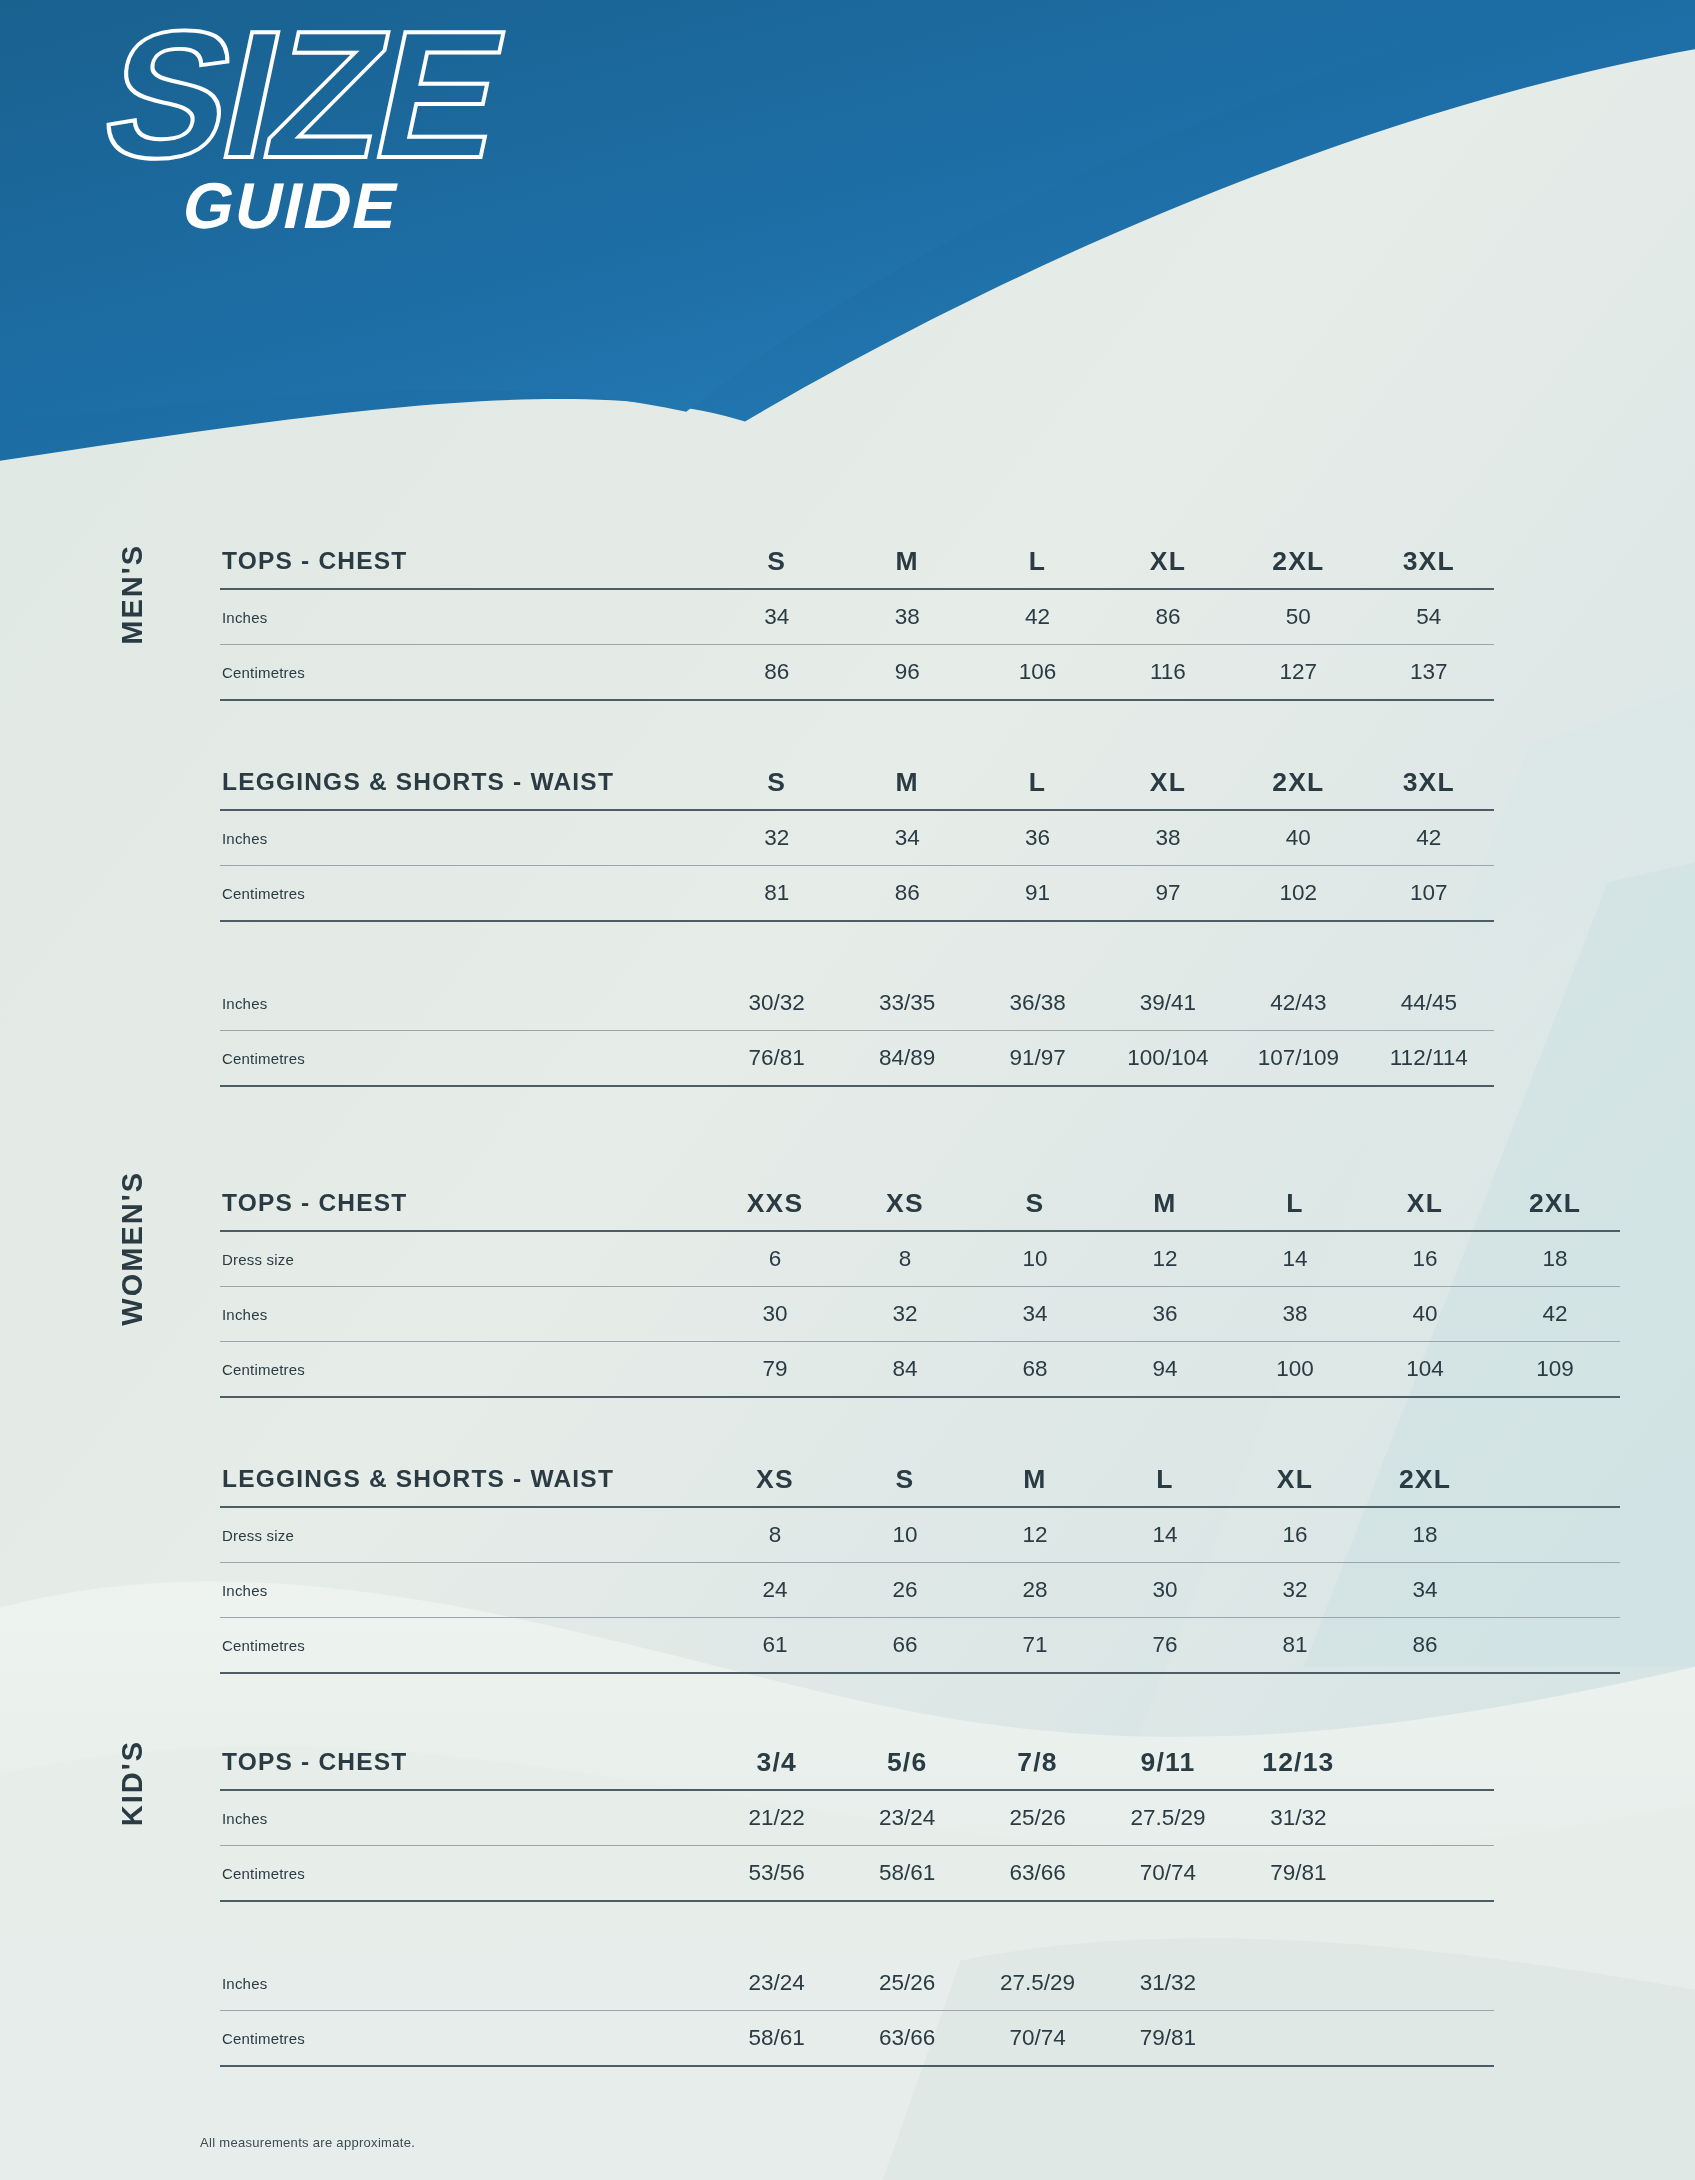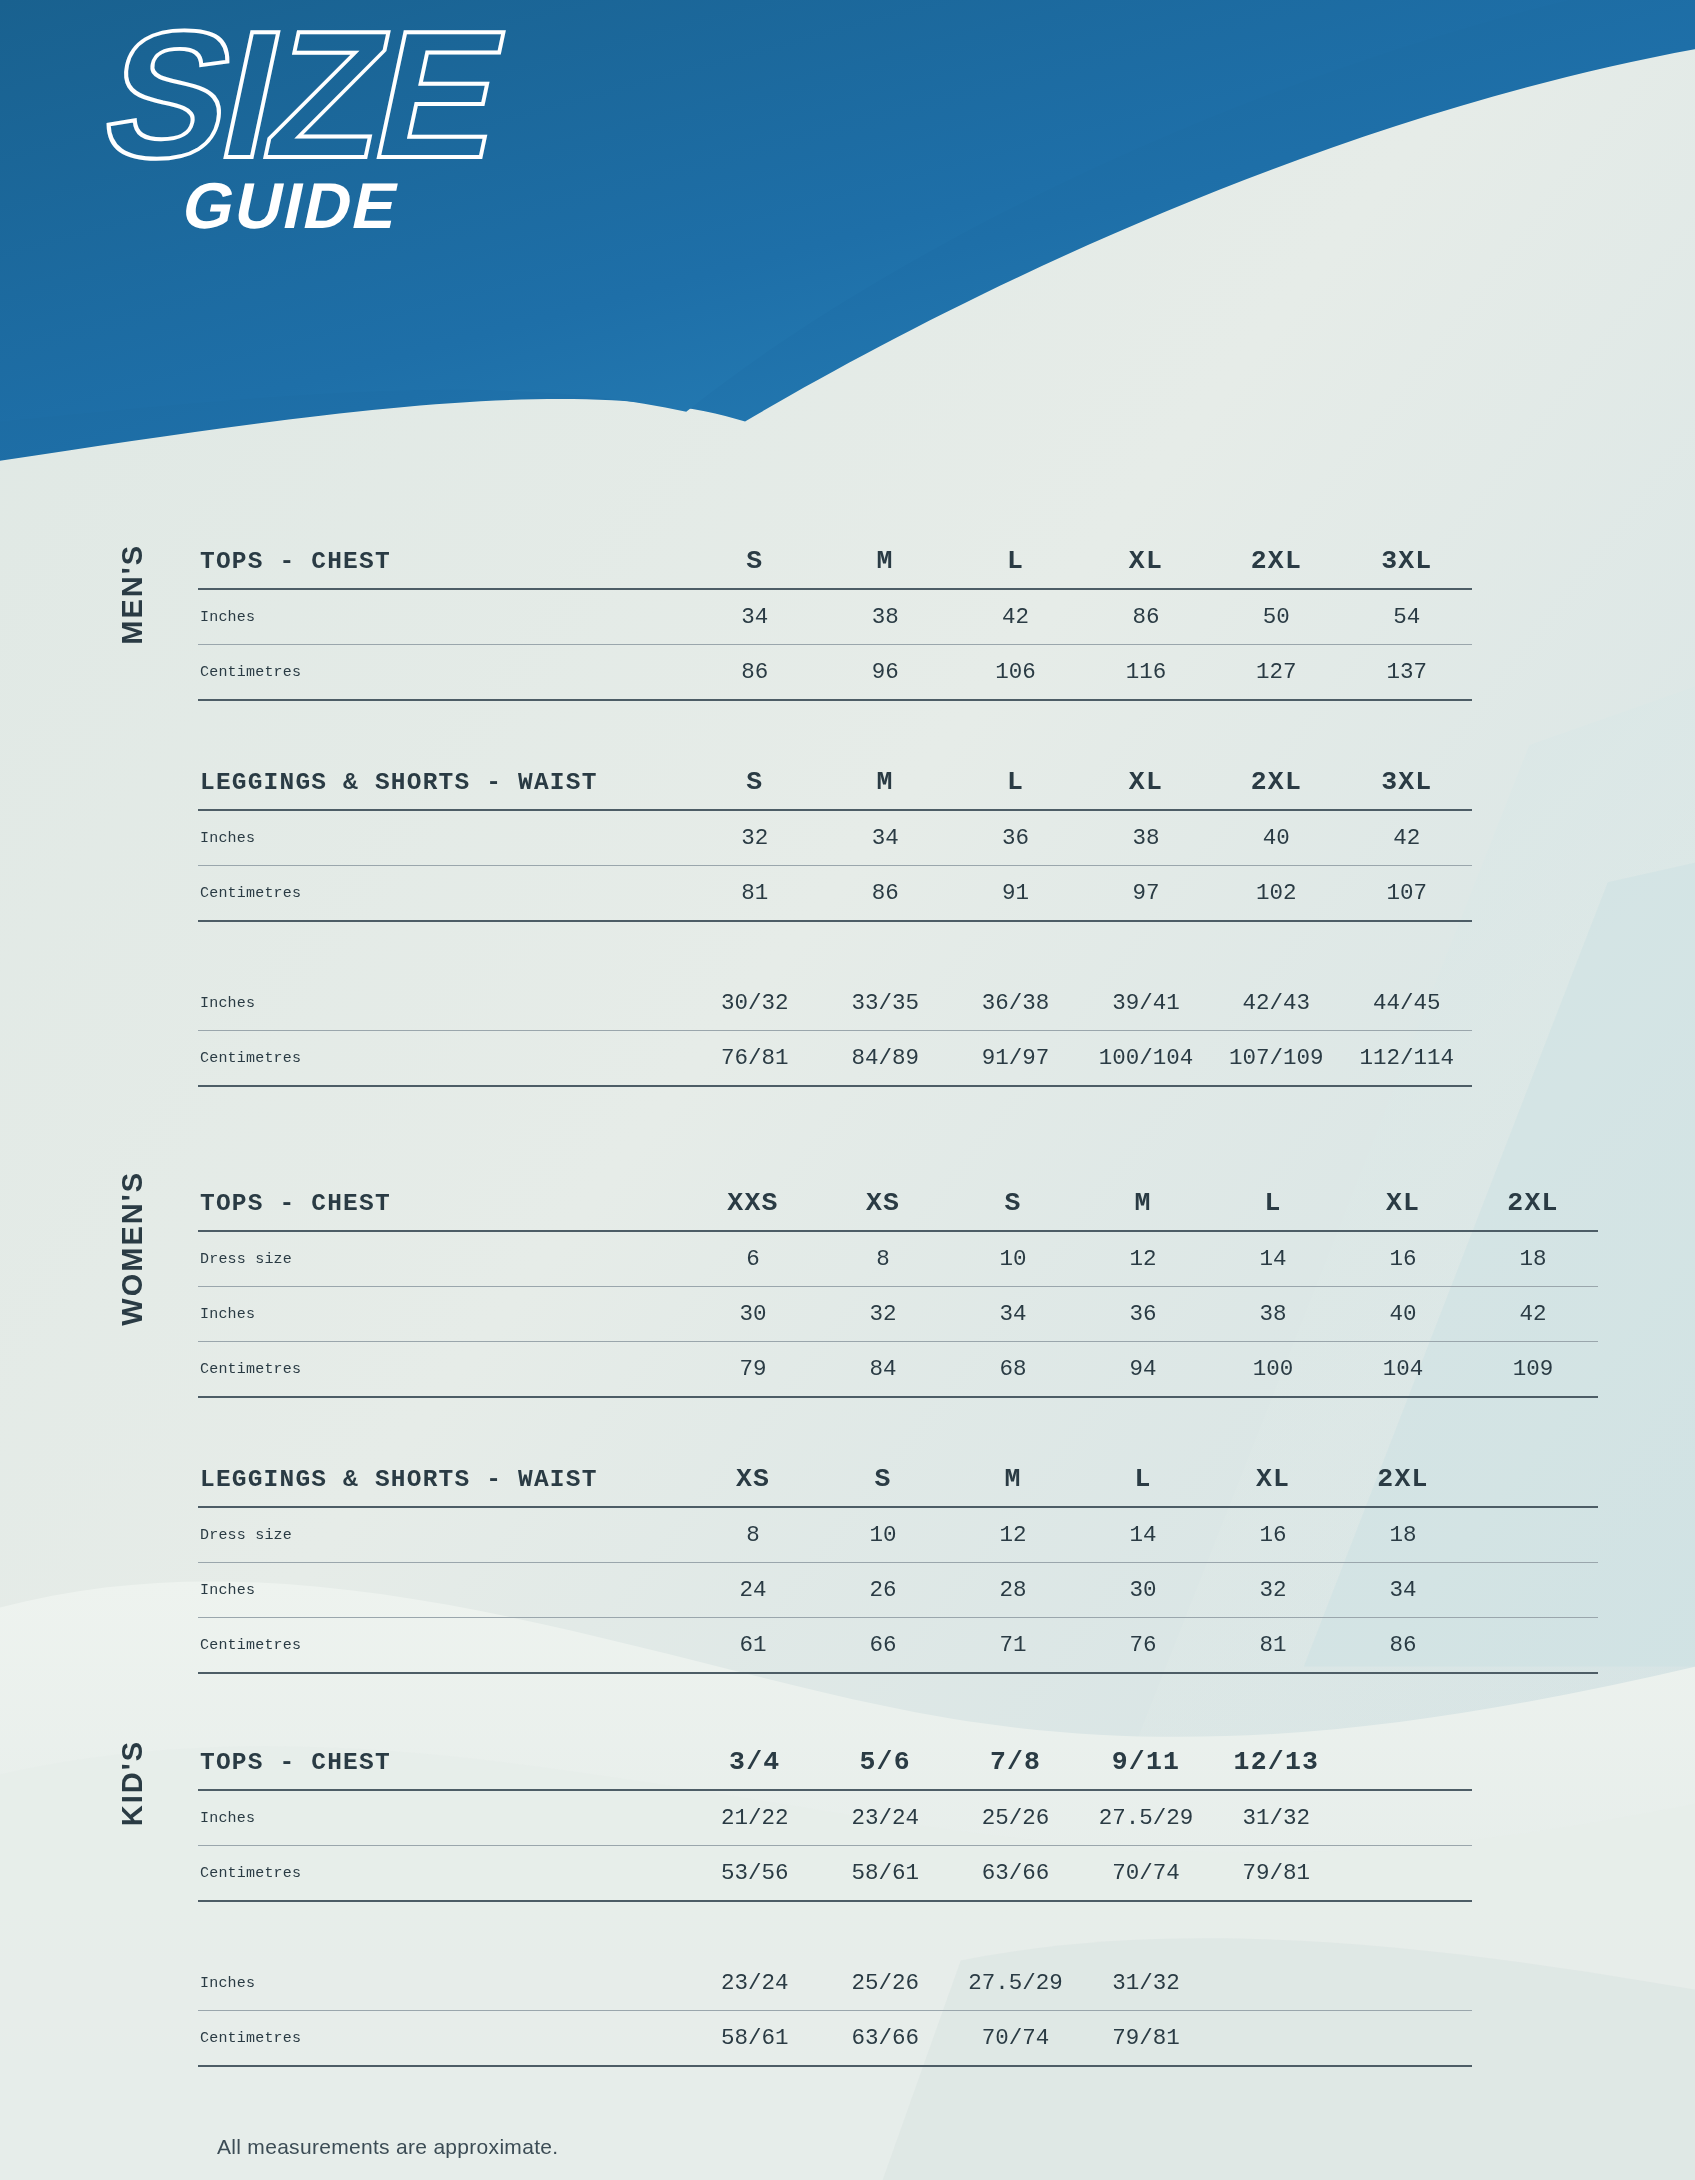--- a/index.html
+++ b/index.html
@@ -39,23 +39,22 @@
     position: absolute;
     z-index: 4;
     top: 0;
     left: 0;
     width: 1696px;
     height: 2181px;
   }
 
   .section {
     position: absolute;
-    left: 198px;
+    left: 220px;
     width: 1274px;
-    font-family: Liberation Mono, monospace;
   }
 
   .side-label {
     position: absolute;
     font-weight: bold;
     font-size: 29px;
     letter-spacing: 2px;
     color: #2a3b44;
     writing-mode: vertical-rl;
     text-orientation: mixed;
@@ -106,22 +105,22 @@
 
   .val {
     text-align: center;
   }
   .hdr-row .val {
     font-size: 26.5px;
   }
 
   .footnote {
     position: absolute;
-    left: 217px;
-    font-size: 21px;
+    left: 200px;
+    font-size: 13px;
     color: #3c4c55;
     letter-spacing: 0.3px;
   }
 
   .spacer-gap {
     height: 41px;
   }
   .spacer-gap td {
     border: none !important;
     height: 41px;

